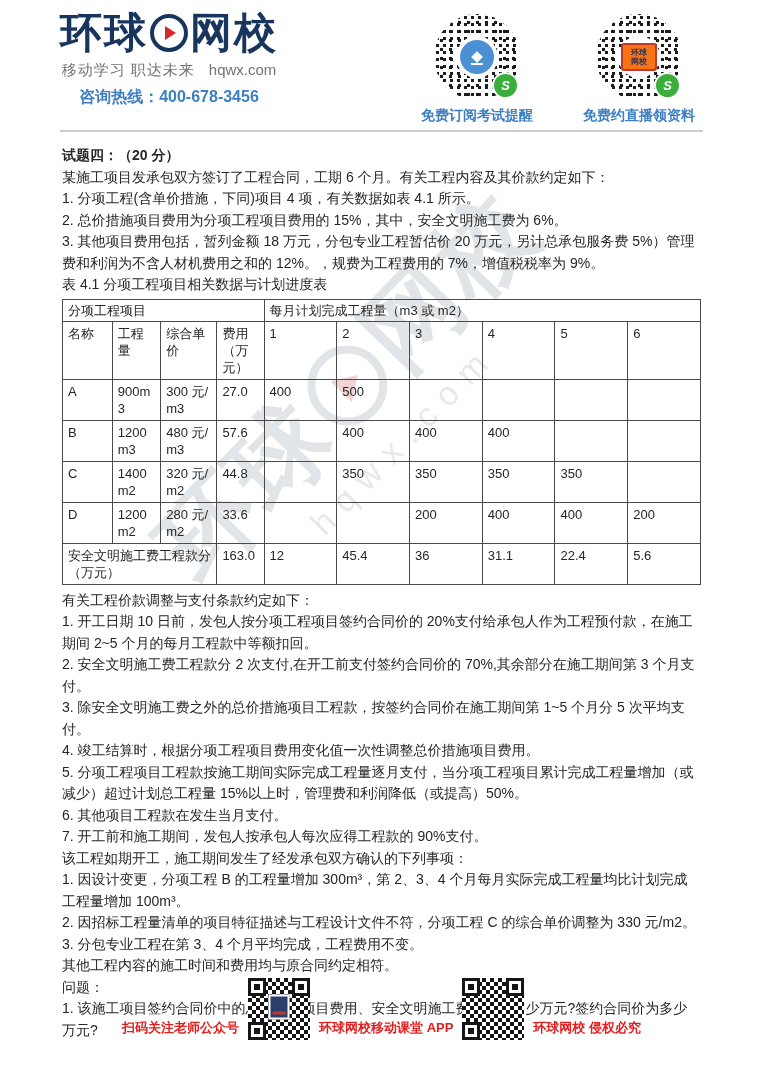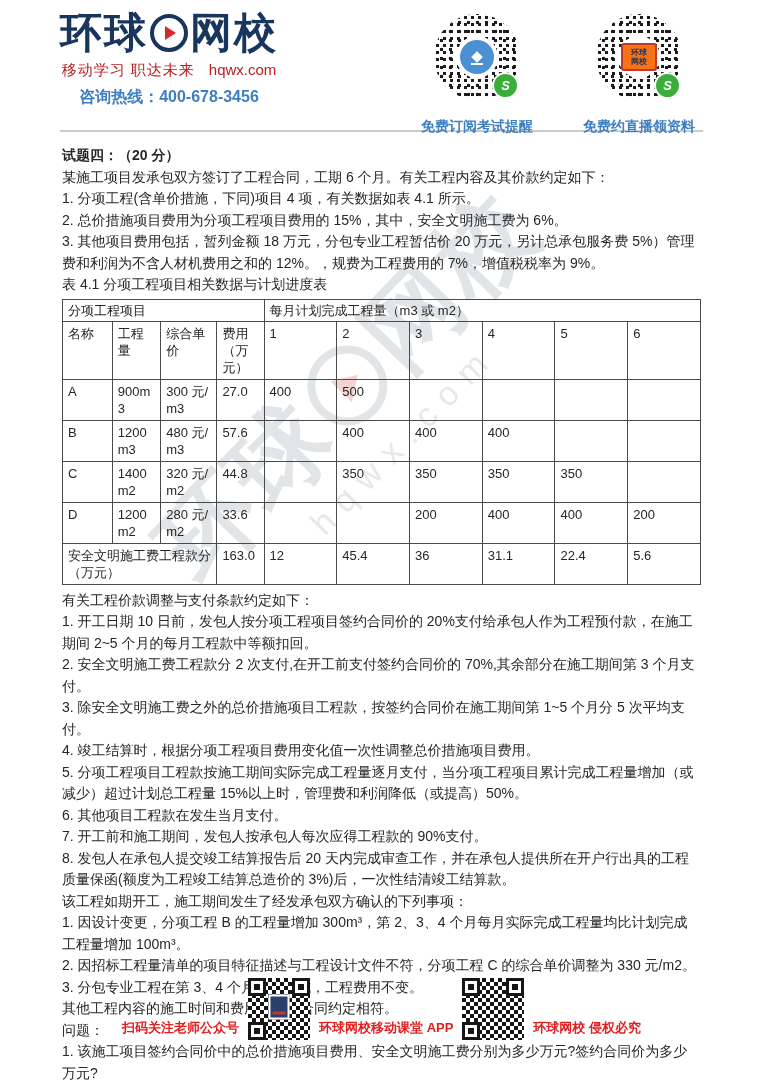--- a/index.html
+++ b/index.html
@@ -10,39 +10,39 @@
   
   .header{
     position:relative;z-index:2;margin:0 60px;padding-top:12px;height:118px;
     display:flex;justify-content:space-between;align-items:flex-start;
     border-bottom:2px solid #c9ccd1;
   }
   .brand{display:flex;flex-direction:column;align-items:center;}
   .logo-row{display:flex;align-items:center;font-weight:bold;color:#18355e;font-size:42px;letter-spacing:2px;line-height:1;}
   .play-circle{width:30px;height:30px;border:4px solid #18355e;border-radius:50%;display:flex;align-items:center;justify-content:center;margin:0 2px;}
   .play-tri{width:0;height:0;border-left:11px solid #d9272e;border-top:7px solid transparent;border-bottom:7px solid transparent;margin-left:3px;}
-  .tagline{color:#b91c1c;font-size:15px;letter-spacing:1px;margin-top:7px;}
+  .tagline{color:#737373;font-size:15px;letter-spacing:1px;margin-top:7px;}
   .tagline .site{margin-left:14px;letter-spacing:0;}
   .hotline{color:#3d7fc1;font-weight:bold;font-size:16px;margin-top:7px;}
   .header-qrs{display:flex;gap:34px;margin-top:2px;}
   .qr-block{display:flex;flex-direction:column;align-items:center;width:128px;}
   .qr-round{
     position:relative;width:86px;height:86px;border-radius:50%;
     background:
       radial-gradient(#1c1c1c 33%,transparent 37%) 0 0/7px 7px,
       radial-gradient(#1c1c1c 27%,transparent 32%) 3px 4px/9px 9px;
   }
   .qr-center{position:absolute;left:50%;top:50%;transform:translate(-50%,-50%);width:42px;height:42px;background:#fff;border-radius:50%;display:flex;align-items:center;justify-content:center;}
   .qr1-icon{width:34px;height:34px;border-radius:50%;background:#4a90d2;display:flex;flex-direction:column;align-items:center;justify-content:center;color:#fff;}
   .cap-glyph{font-size:15px;line-height:13px;}
   .cap-bar{width:12px;height:2px;background:#fff;margin-top:1px;}
   .qr2-icon{width:32px;height:24px;background:#f97316;border:2px solid #c0392b;border-radius:3px;display:flex;align-items:center;justify-content:center;}
   .qr2-icon span{color:#18355e;font-weight:bold;font-size:8px;line-height:9px;text-align:center;width:18px;display:block;}
   .qr-wechat{position:absolute;right:1px;bottom:1px;width:23px;height:23px;border-radius:50%;background:#3aad3a;border:2px solid #fff;color:#fff;font-weight:bold;font-style:italic;display:flex;align-items:center;justify-content:center;font-size:13px;}
-  .qr-label{margin-top:18px;color:#3d7fc1;font-weight:bold;font-size:14px;white-space:nowrap;}
+  .qr-label{margin-top:7px;color:#3d7fc1;font-weight:bold;font-size:14px;white-space:nowrap;}
   
   .watermark{
     position:absolute;left:55px;top:330px;width:620px;z-index:1;
     transform:rotate(-46deg);transform-origin:50% 50%;
     text-align:center;pointer-events:none;opacity:.55;
   }
   .wm-main{display:flex;align-items:center;justify-content:center;font-weight:bold;font-size:96px;color:#ccd0d6;letter-spacing:4px;line-height:1;}
   .wm-play{width:64px;height:64px;border:8px solid #ccd0d6;border-radius:50%;display:flex;align-items:center;justify-content:center;margin:0 6px;}
   .wm-tri{width:0;height:0;border-left:24px solid #e9b0b0;border-top:15px solid transparent;border-bottom:15px solid transparent;margin-left:6px;}
   .wm-site{font-size:34px;color:#d2d6db;letter-spacing:12px;margin-top:10px;}
@@ -223,21 +223,20 @@
       </table>
 
     <p class="para">有关工程价款调整与支付条款约定如下：</p>
     <p class="para">1. 开工日期 10 日前，发包人按分项工程项目签约合同价的 20%支付给承包人作为工程预付款，在施工期间 2~5 个月的每月工程款中等额扣回。</p>
     <p class="para">2. 安全文明施工费工程款分 2 次支付,在开工前支付签约合同价的 70%,其余部分在施工期间第 3 个月支付。</p>
     <p class="para">3. 除安全文明施工费之外的总价措施项目工程款，按签约合同价在施工期间第 1~5 个月分 5 次平均支付。</p>
     <p class="para">4. 竣工结算时，根据分项工程项目费用变化值一次性调整总价措施项目费用。</p>
     <p class="para">5. 分项工程项目工程款按施工期间实际完成工程量逐月支付，当分项工程项目累计完成工程量增加（或减少）超过计划总工程量 15%以上时，管理费和利润降低（或提高）50%。</p>
     <p class="para">6. 其他项目工程款在发生当月支付。</p>
     <p class="para">7. 开工前和施工期间，发包人按承包人每次应得工程款的 90%支付。</p>
-    <p class="para">8. 发包人在承包人提交竣工结算报告后 20 天内完成审查工作，并在承包人提供所在开户行出具的工程质量保函(额度为工程竣工结算总造价的 3%)后，一次性结清竣工结算款。</p>
 
     <p class="para">该工程如期开工，施工期间发生了经发承包双方确认的下列事项：</p>
     <p class="para">1. 因设计变更，分项工程 B 的工程量增加 300m³，第 2、3、4 个月每月实际完成工程量均比计划完成工程量增加 100m³。</p>
     <p class="para">2. 因招标工程量清单的项目特征描述与工程设计文件不符，分项工程 C 的综合单价调整为 330 元/m2。</p>
     <p class="para">3. 分包专业工程在第 3、4 个月平均完成，工程费用不变。</p>
     <p class="para">其他工程内容的施工时间和费用均与原合同约定相符。</p>
 
     <p class="para">问题：</p>
     <p class="para">1. 该施工项目签约合同价中的总价措施项目费用、安全文明施工费分别为多少万元?签约合同价为多少万元?</p>
   </div>

